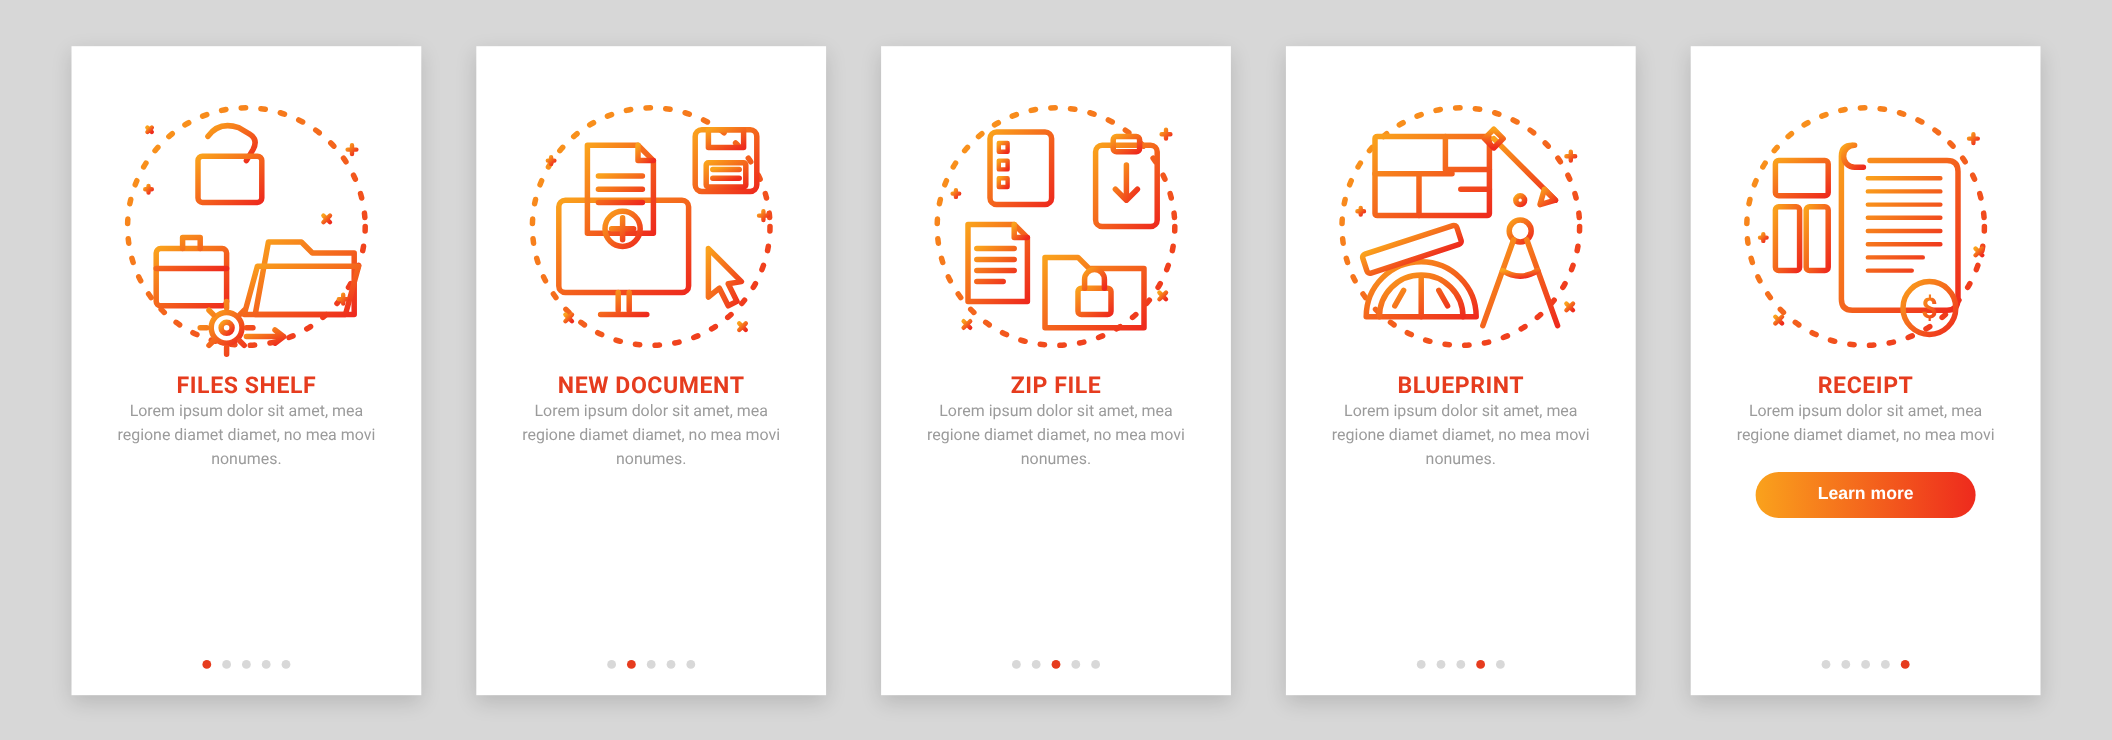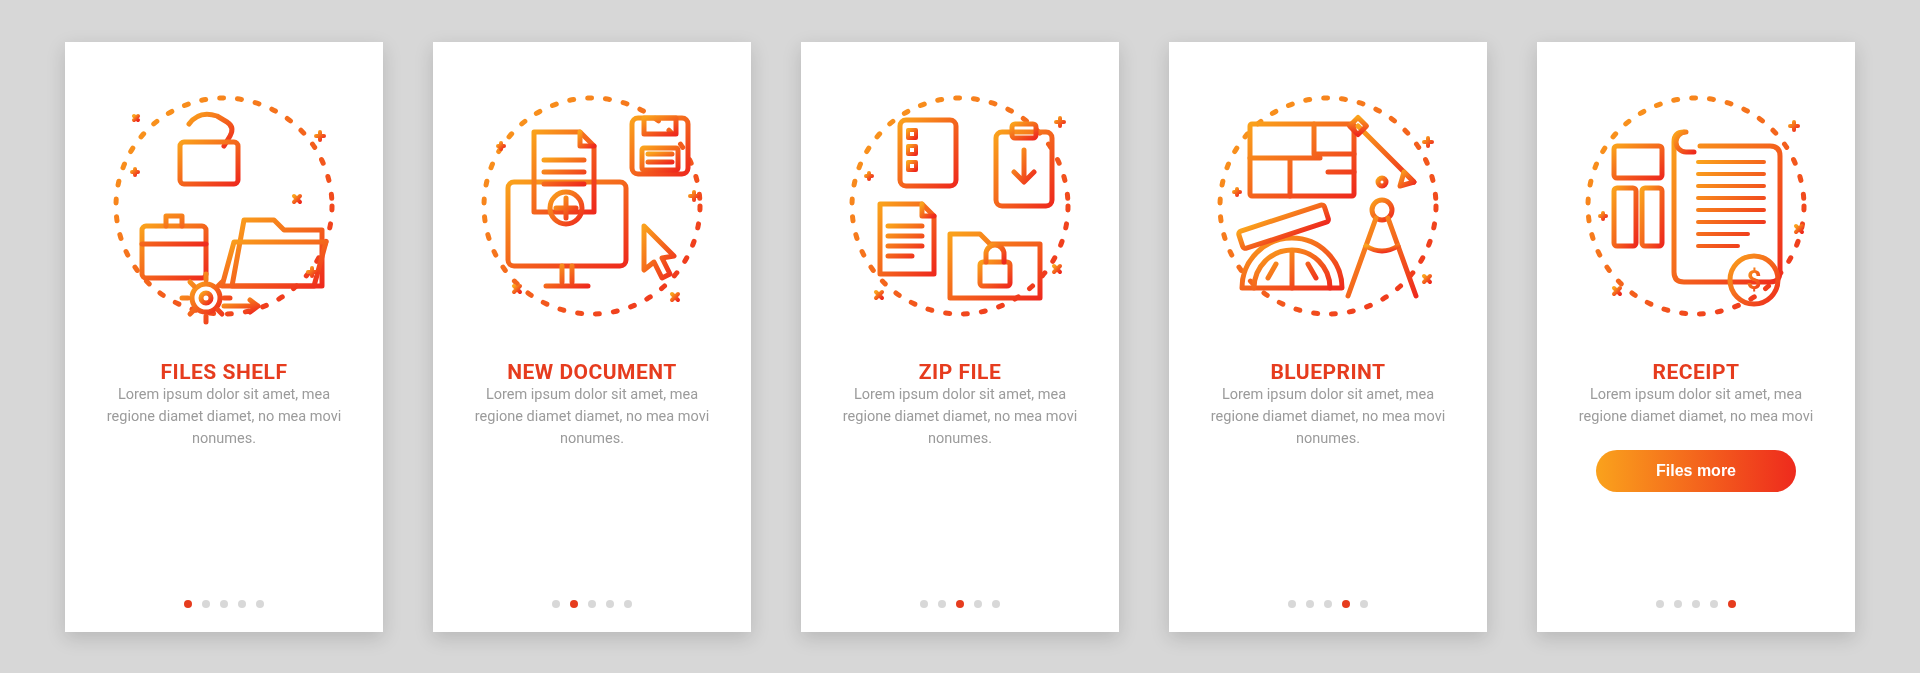--- a/index.html
+++ b/index.html
@@ -31,21 +31,21 @@
   align-items: center;
   justify-content: center;
 }
 .illus svg { width: 100%; height: 100%; }
 .title {
   font-size: 21px;
   font-weight: 700;
   text-transform: uppercase;
   color: #e63c1e;
   letter-spacing: .5px;
-  margin-top: 24px;
+  margin-top: 3px;
   text-align: center;
 }
 .desc {
   font-size: 14.5px;
   line-height: 1.55;
   color: #9b9b9b;
   text-align: center;
 }
 .cta {
   margin-top: 22px;
@@ -302,21 +302,21 @@
           <path d="M34 140 l6 0 M37 137 l0 6"></path>
             <path d="M224 50 l8 0 M228 46 l0 8"></path>
           <path d="M48 212 l6 6 M54 212 l-6 6"></path>
             <path d="M230 150 l6 6 M236 150 l-6 6"></path>
         </g>
       </g>
     </svg>
   </div>
   <div class="title">Receipt</div>
   <div class="desc">Lorem ipsum dolor sit amet, mea regione diamet diamet, no mea movi</div>
-  <button class="cta">Files more</button>
+  <button class="cta">Learn more</button>
   <div class="dots">
     <span class="dot"></span>
     <span class="dot"></span>
     <span class="dot"></span>
     <span class="dot"></span>
     <span class="dot active"></span>
   </div>
 </div>
 
 </body></html>

